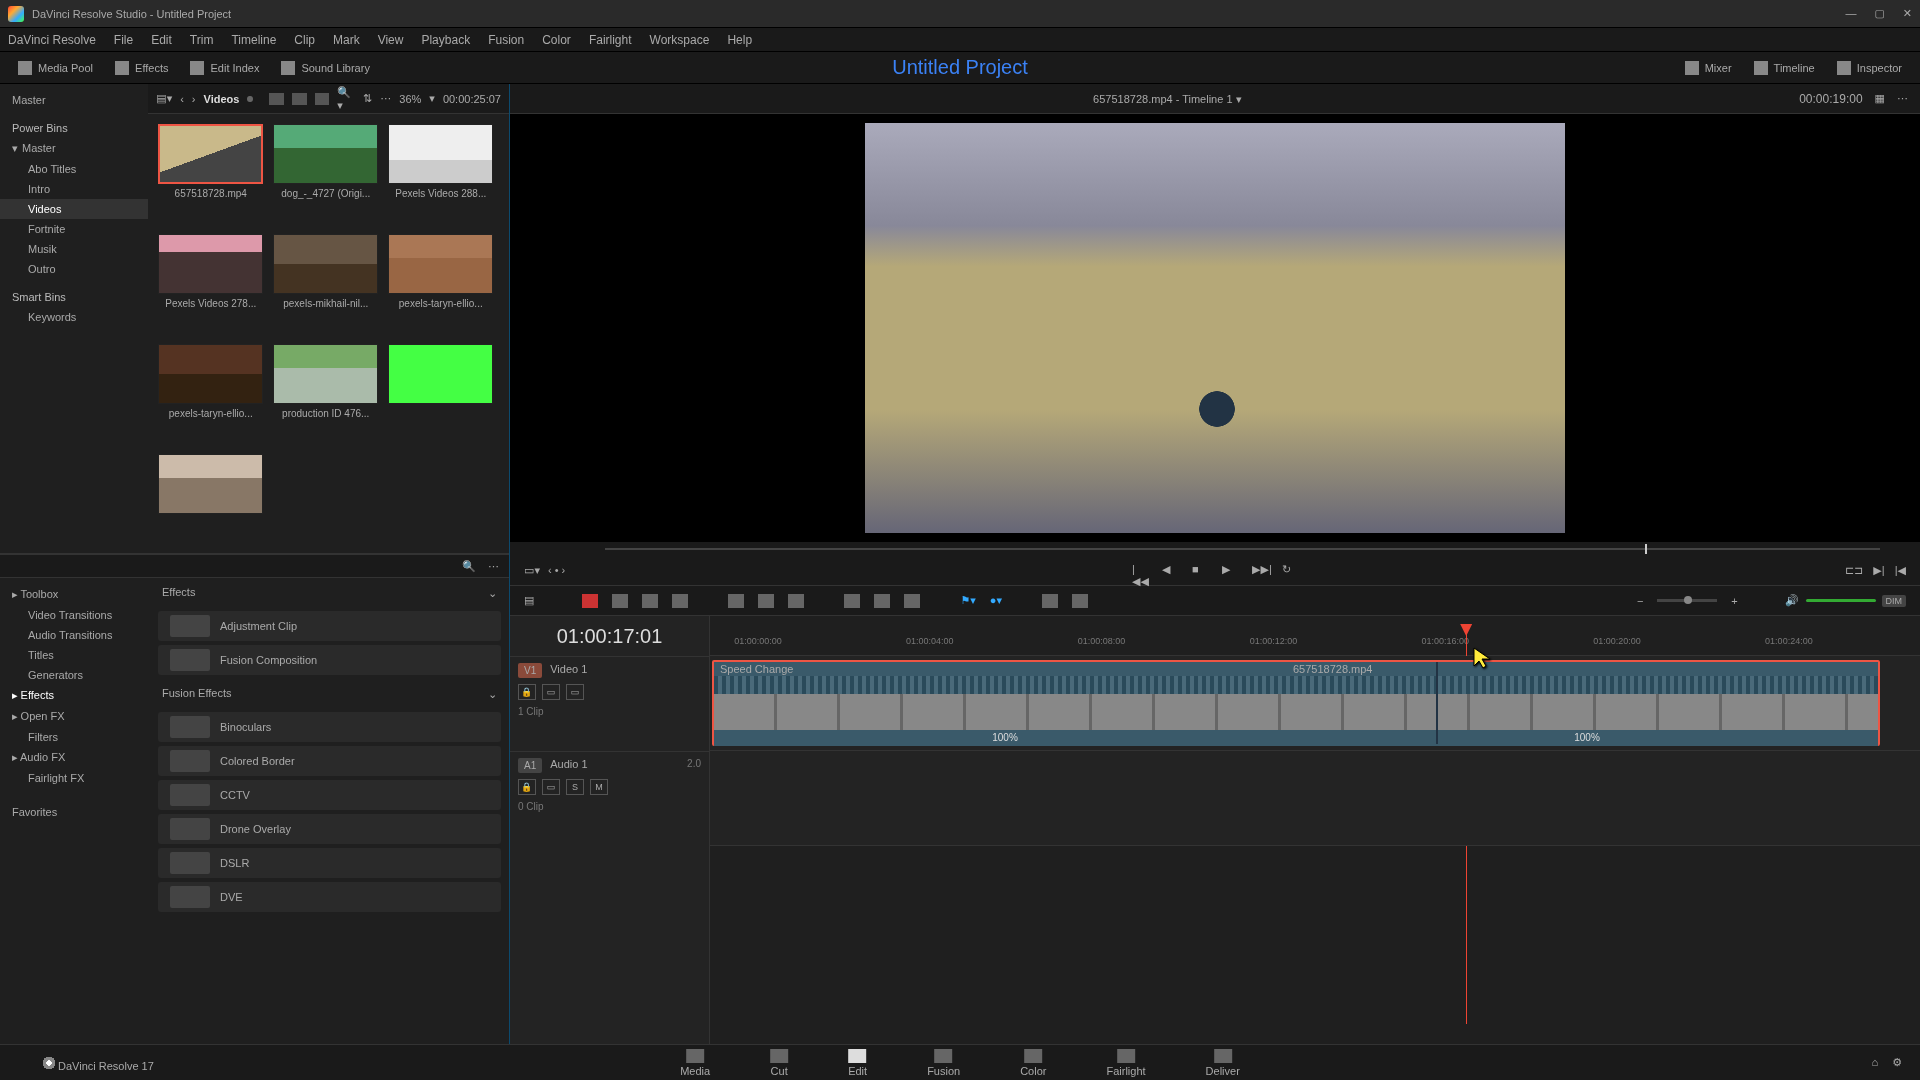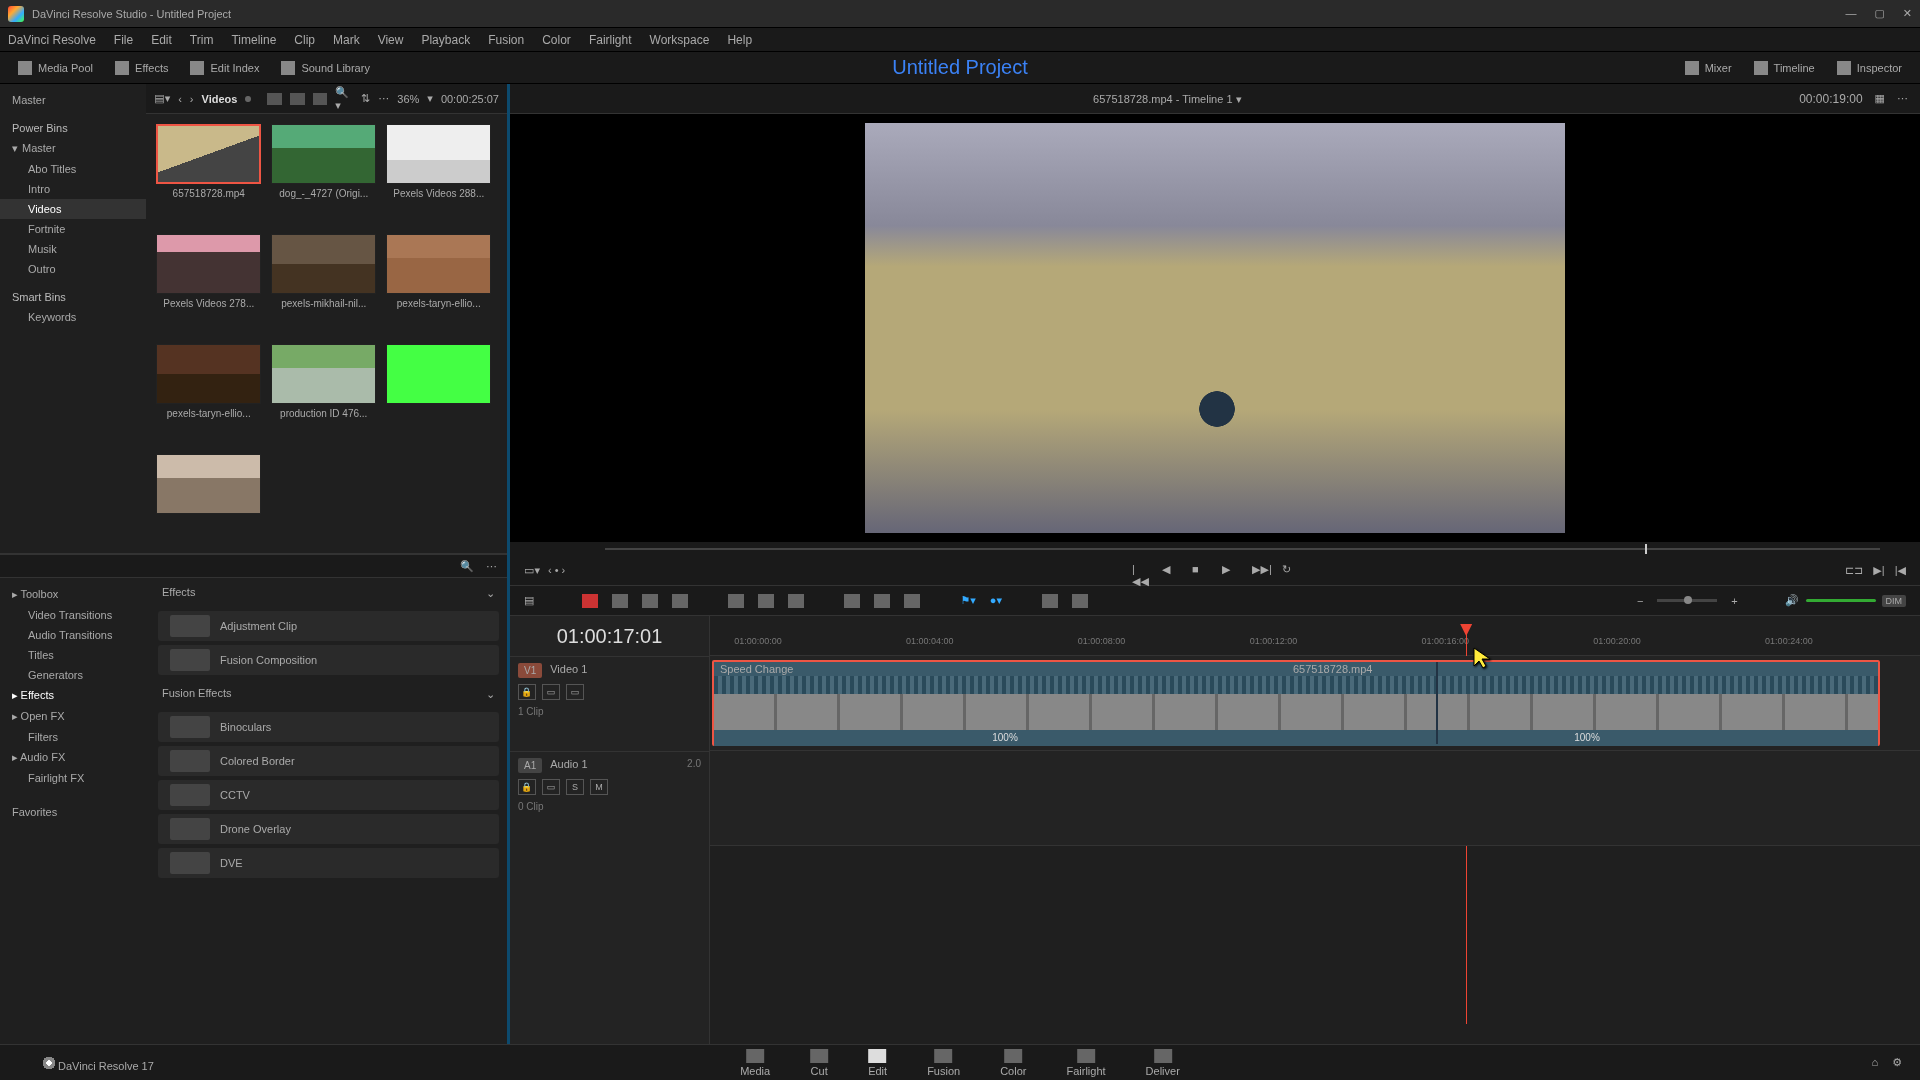--- a/index.html
+++ b/index.html
@@ -12,21 +12,21 @@
 .menubar{height:24px;background:#1a1a1a;display:flex;align-items:center;padding:0 8px;gap:18px;border-bottom:1px solid #000}
 .menubar span{cursor:pointer;font-size:12px}
 .toolbar{height:32px;background:#1a1a1a;display:flex;align-items:center;border-bottom:1px solid #000;position:relative}
 .toolbar .left{display:flex;align-items:center;gap:22px;padding-left:18px}
 .toolbar .tbtn{display:flex;align-items:center;gap:6px;cursor:pointer;color:#888}
 .toolbar .tbtn.active{color:#ddd}
 .toolbar .tbtn .ico{width:14px;height:14px;background:#888}
 .toolbar .center{position:absolute;left:50%;transform:translateX(-50%);font-size:20px;color:#3b82f6}
 .toolbar .right{margin-left:auto;display:flex;align-items:center;gap:22px;padding-right:18px}
 .main{display:flex;height:calc(1080px - 28px - 24px - 32px - 36px);background:#1a1a1a}
-.left-panel{width:510px;display:flex;flex-direction:column;border-right:3px solid #0c4a6e}
+.left-panel{width:510px;display:flex;flex-direction:column;border-right:1px solid #0c4a6e}
 .media-row{height:470px;display:flex;border-bottom:1px solid #333}
 .bins{width:150px;background:#1f1f1f;padding:6px 0;overflow:hidden}
 .bins .bin{padding:4px 12px;cursor:pointer;font-size:11px}
 .bins .bin.header{color:#bbb;font-size:11px;padding-top:12px}
 .bins .bin.sub{padding-left:28px}
 .bins .bin.active{background:#333;color:#fff}
 .bins .bin .chev{display:inline-block;width:10px}
 .pool-header{height:30px;display:flex;align-items:center;gap:8px;padding:0 8px;border-bottom:1px solid #333}
 .pool-header .crumb{color:#ddd;font-weight:bold}
 .pool-header .dot{width:6px;height:6px;border-radius:50%;background:#666}
@@ -100,21 +100,21 @@
 .vclip .thumbs{height:36px;background:repeating-linear-gradient(90deg,#888 0,#888 60px,#666 60px,#666 63px)}
 .vclip .speed{height:16px;background:#3a5a6a;display:flex;position:relative}
 .vclip .speed .seg{flex:1;text-align:center;font-size:10px;line-height:16px;color:#ddd}
 .vclip .split{position:absolute;top:0;bottom:0;width:2px;background:#234}
 .atrack{height:95px;position:relative;border-bottom:1px solid #333;background:#232323}
 .cursor-arrow{position:absolute;width:24px;height:24px;pointer-events:none;z-index:999}
 .cursor-arrow svg{filter:drop-shadow(1px 1px 1px #000)}
 .bottombar{height:36px;background:#1a1a1a;border-top:1px solid #333;display:flex;align-items:center;position:relative}
 .bottombar .app{position:absolute;left:40px;display:flex;align-items:flex-end;gap:0}
 .bottombar .app .logo{width:18px;height:18px;background:radial-gradient(circle,#fff 20%,#888 21%,#888 50%,transparent 51%);border-radius:50%}
-.bottombar .pages{position:absolute;left:50%;transform:translateX(-50%);display:flex;gap:40px}
+.bottombar .pages{position:absolute;left:50%;transform:translateX(-50%);display:flex;gap:60px}
 .bottombar .page{display:flex;flex-direction:column;align-items:center;gap:2px;cursor:pointer;color:#888}
 .bottombar .page.active{color:#eee}
 .bottombar .page .pico{width:18px;height:14px;background:#666}
 .bottombar .page.active .pico{background:#ddd}
 .bottombar .rbtns{position:absolute;right:18px;display:flex;gap:14px}
 .pool-col{flex:1;display:flex;flex-direction:column}
 .sec .chev2{transform:rotate(180deg);display:inline-block}
 svg{display:block}
 </style>
 </head>
@@ -309,20 +309,24 @@
           <div class="item">
             <div class="pthumb"></div>
             <span>CCTV</span>
           </div>
           <div class="item">
             <div class="pthumb"></div>
             <span>Drone Overlay</span>
           </div>
           <div class="item">
             <div class="pthumb"></div>
+            <span>DSLR</span>
+          </div>
+          <div class="item">
+            <div class="pthumb"></div>
             <span>DVE</span>
           </div>
         </div>
     </div>
   </div>
 
   <div class="viewer-col">
     <div class="viewer-header">
       <span class="tc" style="visibility:hidden">00</span>
       <span class="mid"><span>657518728.mp4 - Timeline 1</span> <span>▾</span></span>

